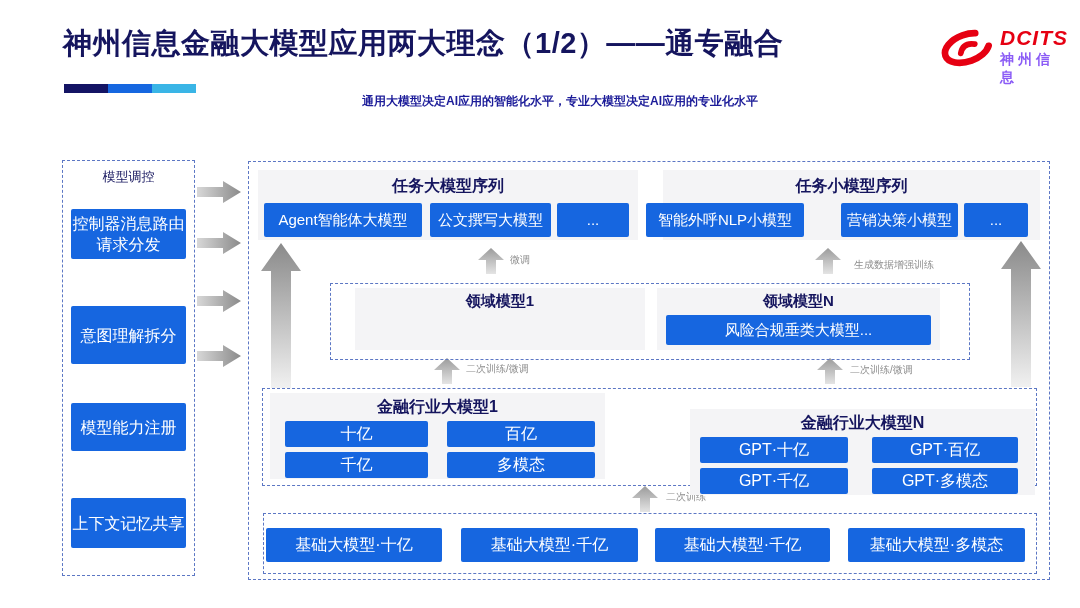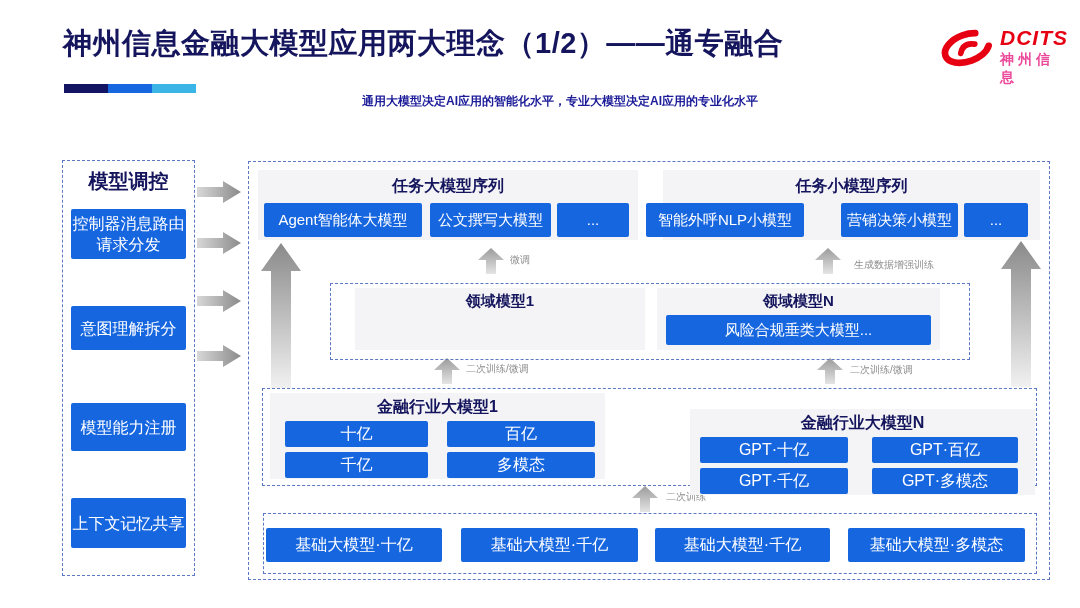--- a/index.html
+++ b/index.html
@@ -5,32 +5,32 @@
   html,body{margin:0;padding:0;background:#ffffff;}
   body{font-family:"Liberation Sans","DejaVu Sans",sans-serif;}
   .canvas{position:relative;width:1080px;height:608px;background:#ffffff;overflow:hidden;}
   .abs{position:absolute;}
 
   .slide-title{font-size:29px;font-weight:bold;color:#15155E;letter-spacing:0.5px;white-space:nowrap;}
   .subtitle{font-size:12px;font-weight:bold;color:#1C1C99;text-align:center;white-space:nowrap;}
   .rule-seg{position:absolute;top:0;height:9px;}
 
   .logo-brand{font-size:21px;font-weight:bold;font-style:italic;color:#E60012;letter-spacing:1px;line-height:20px;}
-  .logo-cn{font-size:14px;color:#ec4899;letter-spacing:4px;font-weight:bold;margin-top:3px;}
+  .logo-cn{font-size:14px;color:#8b5cf6;letter-spacing:4px;font-weight:bold;margin-top:3px;}
 
   .dashed{border:1px dashed #5C77C4;background:transparent;}
   .panel{background:#F4F4F6;}
   .panel-title{position:absolute;left:0;right:0;text-align:center;font-size:16px;font-weight:bold;color:#15155E;}
   .chip{position:absolute;background:#1666E0;color:#ffffff;display:flex;align-items:center;justify-content:center;
         font-size:15px;border-radius:2px;text-align:center;line-height:1.25;}
   .chip-lg{font-size:16px;}
   .glabel{color:#8E8E8E;font-weight:400;font-size:10px;white-space:nowrap;}
   .glabel-wrap{white-space:normal;text-align:center;line-height:1.15;}
 
-  .sidebar-title{position:absolute;left:0;right:0;top:7px;text-align:center;font-size:20px;font-weight:bold;color:#15155E;}
+  .sidebar-title{position:absolute;left:0;right:0;top:7px;text-align:center;font-size:13px;font-weight:normal;color:#15155E;}
   .side-chip{position:absolute;left:8px;width:115px;background:#1666E0;color:#fff;display:flex;align-items:center;
              justify-content:center;text-align:center;font-size:16px;line-height:21px;border-radius:2px;}
 </style>
 </head>
 <body>
 
 <div class="canvas">
 
   <svg width="0" height="0" style="position:absolute" aria-hidden="true">
     <defs>
@@ -66,21 +66,21 @@
     </svg>
     <div class="abs" style="left:62px;top:8px;">
       <div class="logo-brand">DCITS</div>
       <div class="logo-cn">神州信息</div>
     </div>
   </div>
 
   <div class="abs dashed" style="left:62px;top:160px;width:131px;height:414px;">
     <div class="sidebar-title">模型调控</div>
     <div class="side-chip" style="top:48px;height:50px;">控制器消息路由请求分发</div>
-    <div class="side-chip" style="top:145px;height:44px;">意图理解拆分</div>
+    <div class="side-chip" style="top:145px;height:58px;">意图理解拆分</div>
     <div class="side-chip" style="top:242px;height:48px;">模型能力注册</div>
     <div class="side-chip" style="top:337px;height:50px;">上下文记忆共享</div>
   </div>
 
   <svg class="abs" style="left:197px;top:181px;" width="44" height="22">
       <polygon points="0,6 26,6 26,0 44,11 26,22 26,16 0,16" fill="url(#gradRight)"></polygon>
     </svg>
   <svg class="abs" style="left:197px;top:232px;" width="44" height="22">
       <polygon points="0,6 26,6 26,0 44,11 26,22 26,16 0,16" fill="url(#gradRight)"></polygon>
     </svg>

